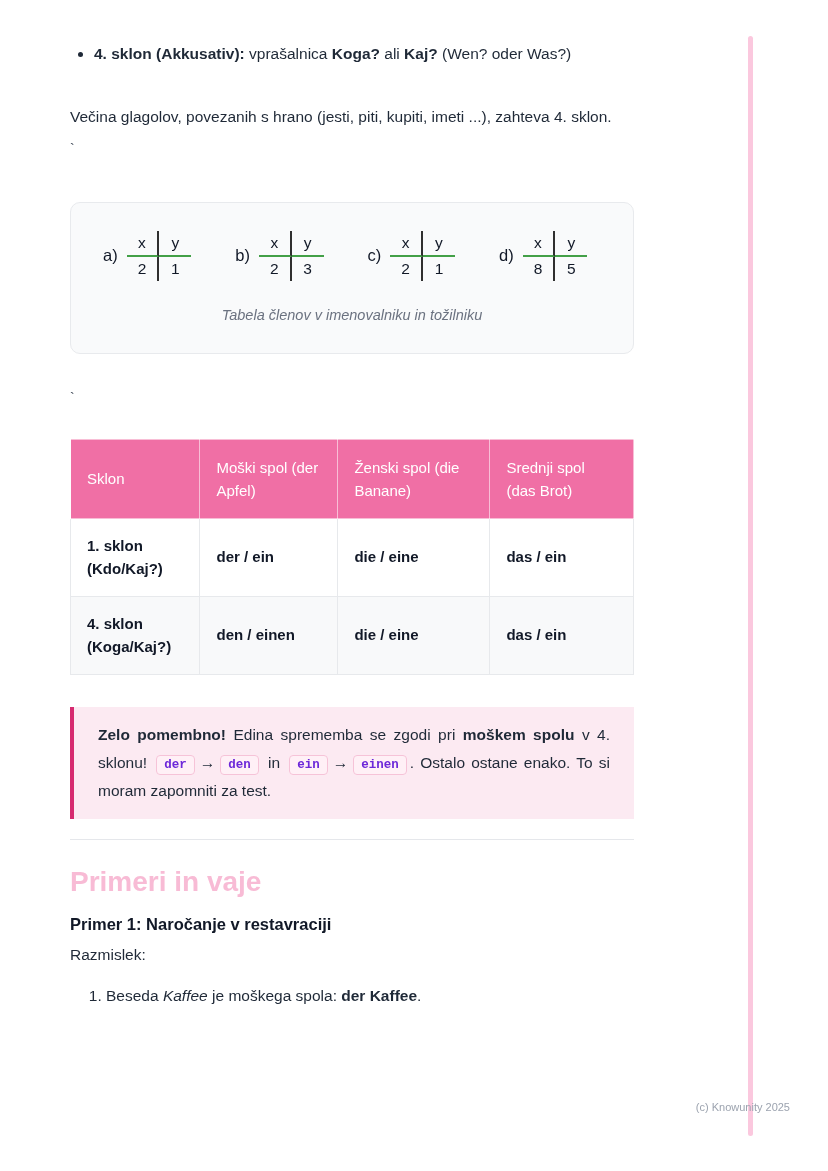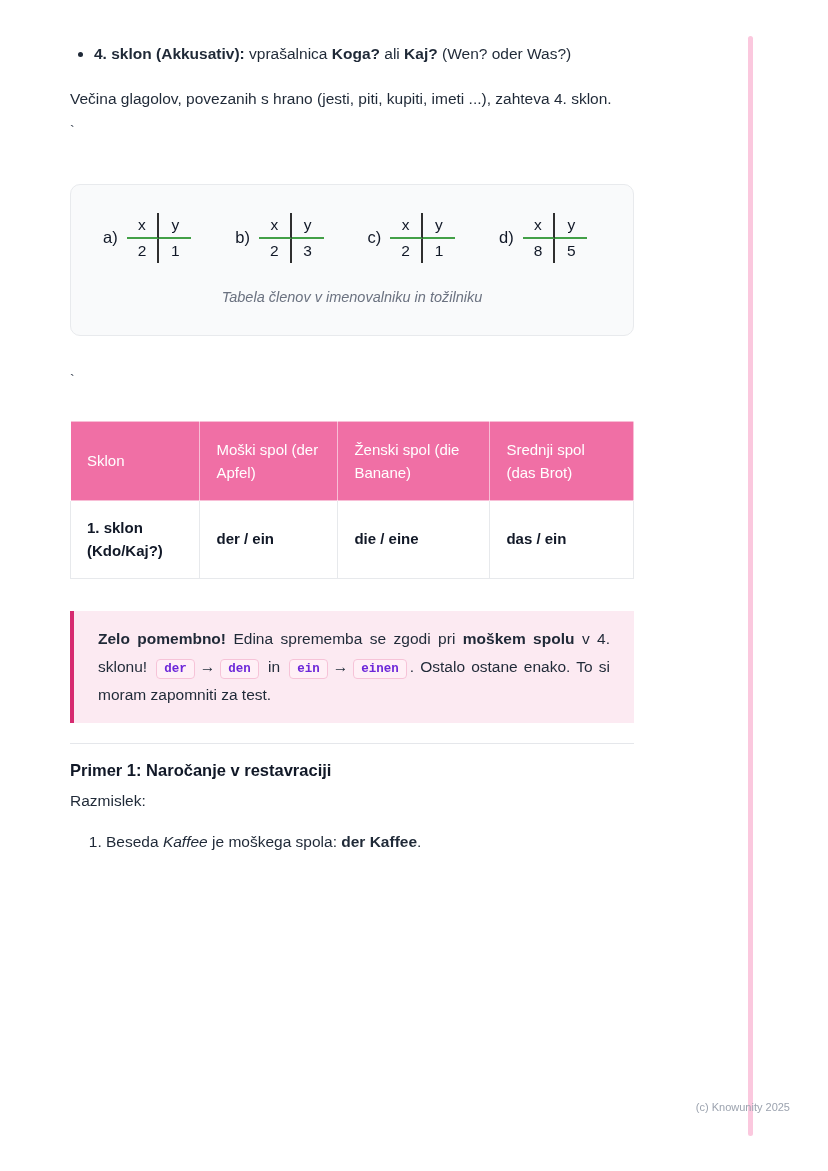--- a/index.html
+++ b/index.html
@@ -22,21 +22,21 @@
 
   
   ul.bullets {
     margin-top: 42px;
     list-style: disc outside;
     padding-left: 24px;
     font-size: 15.5px;
     line-height: 1.5;
   }
   p.intro {
-    margin-top: 22px;
+    margin-top: 40px;
     font-size: 15.5px;
     line-height: 1.5;
   }
   .tick { margin-top: 12px; font-size: 14px; color: #374151; }
   .tick2 { margin-top: 36px; }
 
   
   .figure-card {
     margin-top: 45px;
     background: #f9fafb;
@@ -251,29 +251,36 @@
         <th>Srednji spol (das Brot)</th>
       </tr>
     </thead>
     <tbody>
       <tr>
         <td>1. sklon (Kdo/Kaj?)</td>
         <td>der / ein</td>
         <td>die / eine</td>
         <td>das / ein</td>
       </tr>
+      <tr class="striped">
+        <td>4. sklon (Koga/Kaj?)</td>
+        <td>den / einen</td>
+        <td>die / eine</td>
+        <td>das / ein</td>
+      </tr>
     </tbody>
   </table>
 
   <div class="callout">
     <span class="b">Zelo pomembno!</span><span> Edina sprememba se zgodi pri </span><span class="b">moškem spolu</span><span> v 4. sklonu! </span><span class="chip">der</span><span class="arrow">→</span><span class="chip">den</span><span> in </span><span class="chip">ein</span><span class="arrow">→</span><span class="chip">einen</span><span>. Ostalo ostane enako. To si moram zapomniti za test.</span>
   </div>
 
   <hr class="divider">
 
+  <h2 class="section-heading">Primeri in vaje</h2>
 
   <h3 class="example-title">Primer 1: Naročanje v restavraciji</h3>
 
 
   <p class="reasoning">Razmislek:</p>
 
   <ol class="steps">
     <li><span>Beseda </span><span class="i">Kaffee</span><span> je moškega spola: </span><span class="b">der Kaffee</span><span>.</span></li>
   </ol>
 

